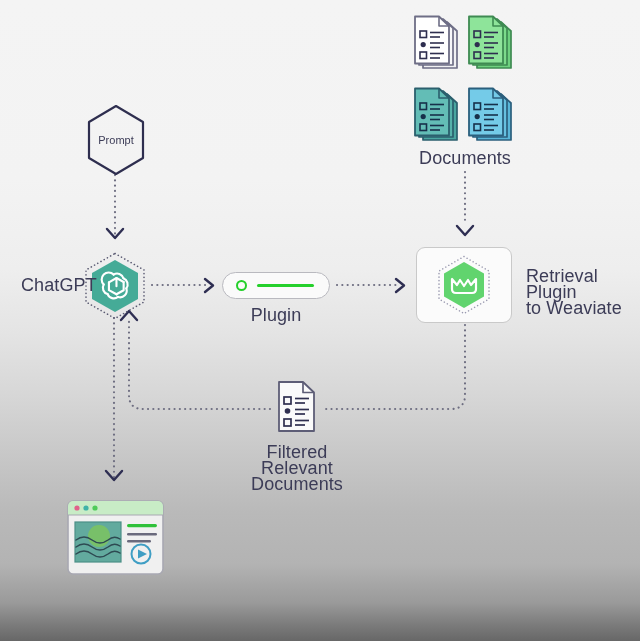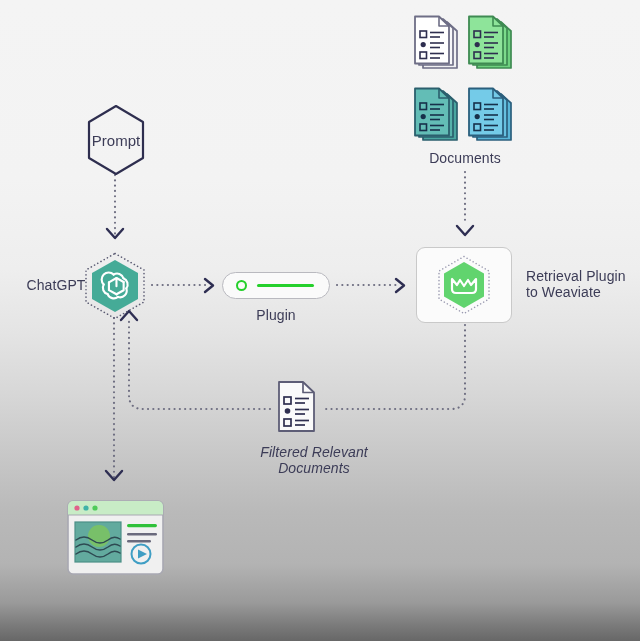--- a/index.html
+++ b/index.html
@@ -13,21 +13,21 @@
     background:linear-gradient(to bottom,
        #f4f4f4 0%, #f3f3f3 28%, #eeeeee 42%,
        #e4e4e4 52%, #d6d6d6 62%, #c6c6c6 72%,
        #b9b9b9 80%, #b3b3b3 88%, #9a9a9a 94%,
        #7b7b7b 97.5%, #676767 100%);
     overflow:hidden;
   }
   .lbl{
     position:absolute;
     color:#3c3c57;
-    font-size:14px;
+    font-size:18px;
     line-height:16px;
     letter-spacing:.1px;
     text-align:center;
     white-space:pre-line;
     user-select:none;
   }
   svg.layer{position:absolute;left:0;top:0;width:640px;height:641px;overflow:visible;}
   .node{position:absolute;}
 </style>
 </head>
@@ -60,21 +60,21 @@
       <polyline points="457,226 465,235 473,226"></polyline>
       <polyline points="121,320 129,311 137,320"></polyline>
       <polyline points="106,471 114,480 122,471"></polyline>
     </g>
   </svg>
 
   <div class="node" style="left:85px;top:104px;width:62px;height:72px;">
     <svg width="62" height="72" viewBox="0 0 62 72">
       <polygon points="31,2 58,18 58,54 31,70 4,54 4,18" fill="none" stroke="#2e2e4f" stroke-width="2.2" stroke-linejoin="round"></polygon>
     </svg>
-    <div style="position:absolute;left:0;top:0;width:62px;height:72px;display:flex;align-items:center;justify-content:center;color:#3c3c57;font-size:15px;">Prompt</div>
+    <div style="position:absolute;left:0;top:0;width:62px;height:72px;display:flex;align-items:center;justify-content:center;color:#3c3c57;font-size:11px;">Prompt</div>
   </div>
 
   <div class="node" style="left:83px;top:252px;width:64px;height:68px;">
     <svg width="64" height="68" viewBox="0 0 64 68">
       <polygon points="32,1.5 61,18 61,50 32,66.5 3,50 3,18" fill="none" stroke="#5a5a72" stroke-width="1.6" stroke-dasharray="0.1 3.6" stroke-linecap="round" stroke-linejoin="round"></polygon>
       <polygon points="32,8 55,21 55,47 32,60 9,47 9,21" fill="#45ab97"></polygon>
 
       <g transform="translate(32,34) scale(0.92)">
         <g fill="none" stroke="#ffffff" stroke-width="2.3" stroke-linecap="round" stroke-linejoin="round">
           <path d="M -1.5,-12.4 A 7.2,7.2 0 0 1 9.2,-8.4"></path>
@@ -193,21 +193,21 @@
       <line x1="18" y1="17.5" x2="32" y2="17.5" stroke="#2e2e4f" stroke-width="1.7"></line>
       <line x1="18" y1="22" x2="28" y2="22" stroke="#2e2e4f" stroke-width="1.7"></line>
       <circle cx="10.5" cy="30" r="2.8" fill="#2e2e4f"></circle>
       <line x1="18" y1="28.5" x2="32" y2="28.5" stroke="#2e2e4f" stroke-width="1.7"></line>
       <line x1="18" y1="33" x2="28" y2="33" stroke="#2e2e4f" stroke-width="1.7"></line>
       <rect x="7" y="38" width="7" height="7" fill="none" stroke="#2e2e4f" stroke-width="1.7"></rect>
       <line x1="18" y1="39.5" x2="32" y2="39.5" stroke="#2e2e4f" stroke-width="1.7"></line>
       <line x1="18" y1="44" x2="28" y2="44" stroke="#2e2e4f" stroke-width="1.7"></line>
     </svg>
   </div>
-  <div class="lbl" style="left:249px;top:444px;width:130px;font-style:italic;">Filtered Relevant
+  <div class="lbl" style="left:232px;top:444px;width:130px;">Filtered Relevant
 Documents</div>
 
   <div class="node" style="left:67px;top:500px;width:97px;height:75px;">
     <svg width="97" height="75" viewBox="0 0 97 75">
       <rect x="1" y="1" width="95" height="73" rx="5" fill="#f0f0f0" stroke="#a8a8b2" stroke-width="1.6"></rect>
       <path d="M1,6 a5,5 0 0 1 5,-5 L91,1 a5,5 0 0 1 5,5 L96,15 L1,15 Z" fill="#c8ecc6"></path>
       <line x1="1" y1="15" x2="96" y2="15" stroke="#a8a8b2" stroke-width="1.2"></line>
       <circle cx="10" cy="8" r="2.6" fill="#e0628a"></circle>
       <circle cx="19" cy="8" r="2.6" fill="#3fb3a8"></circle>
       <circle cx="28" cy="8" r="2.6" fill="#4fcb5a"></circle>

